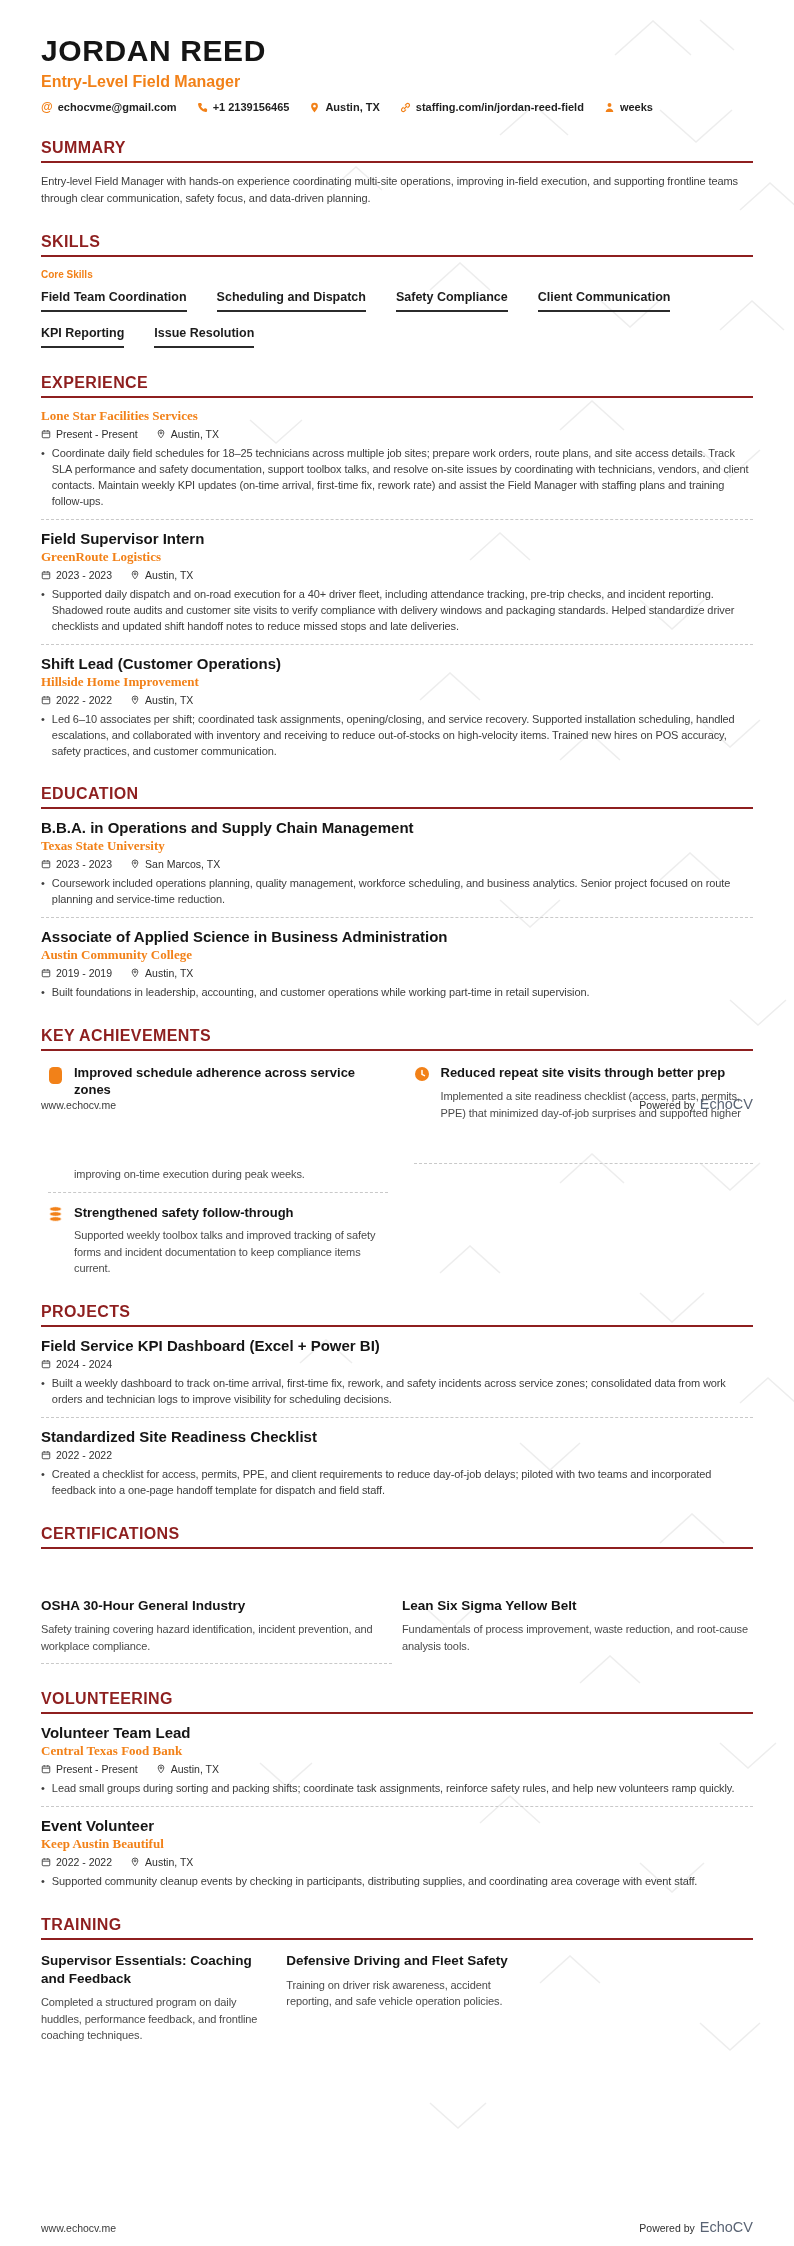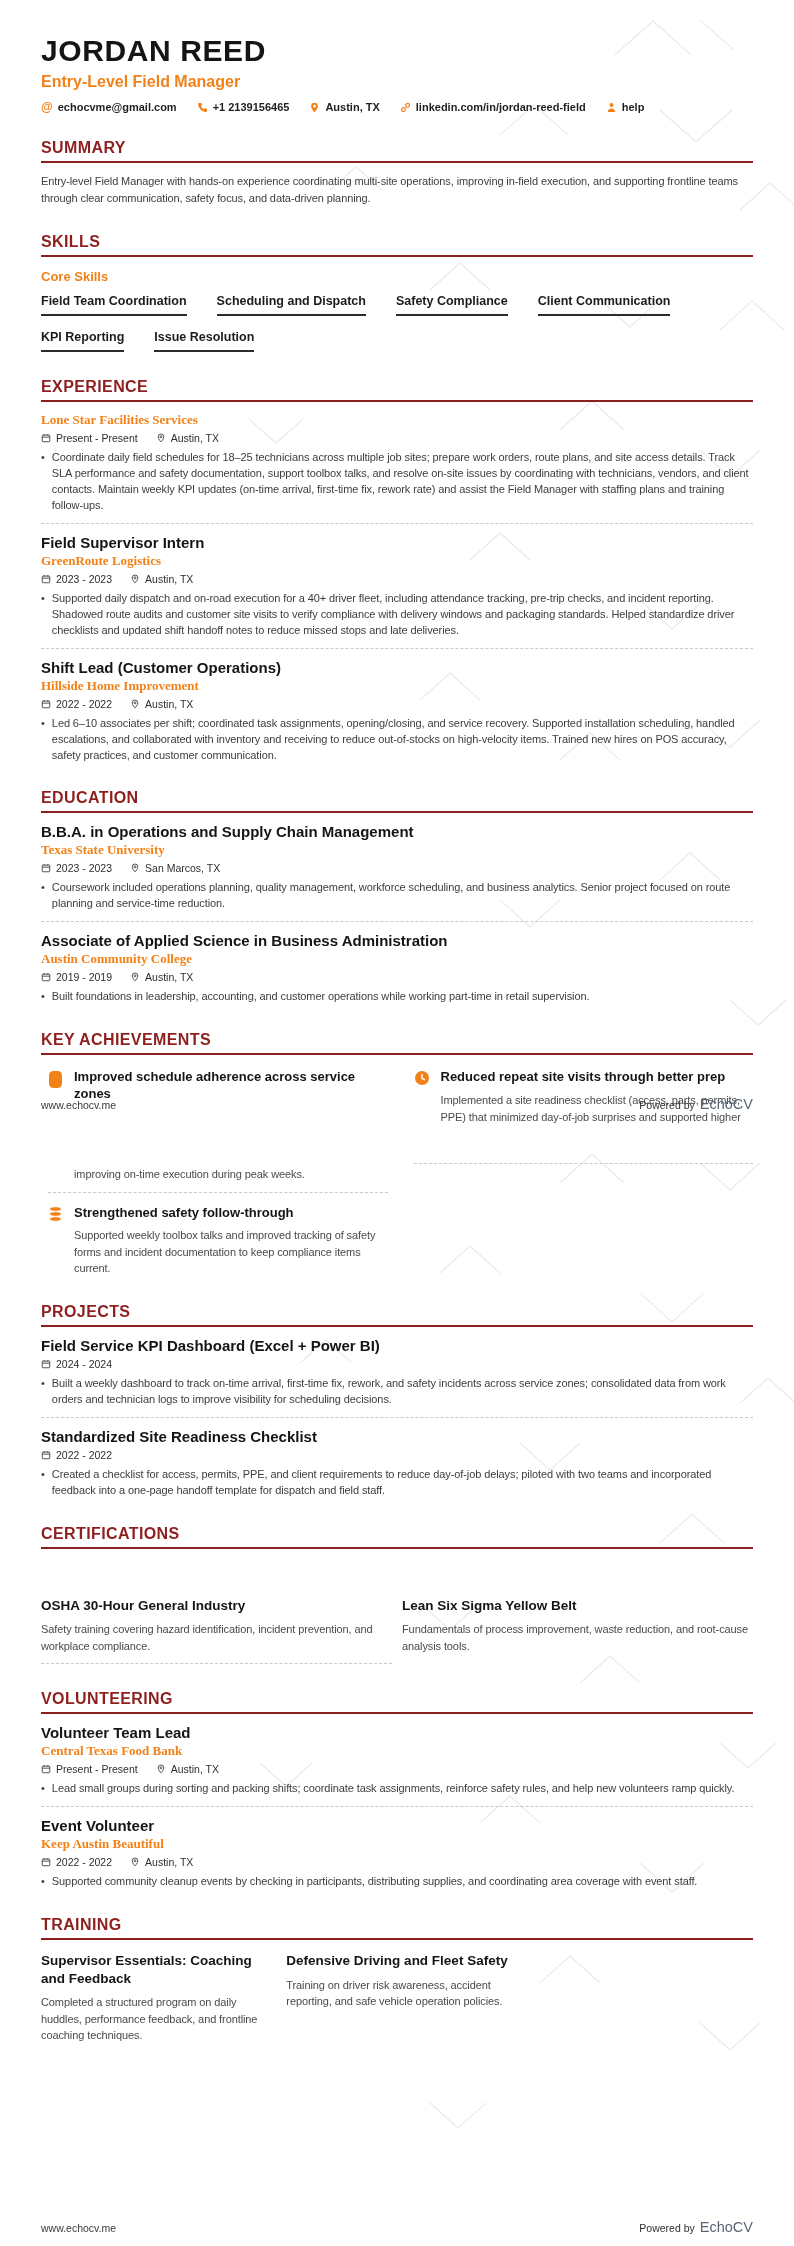--- a/index.html
+++ b/index.html
@@ -16,21 +16,21 @@
   .contact-item { display:flex; align-items:center; gap:5px; font-size:11px; font-weight:700; color:#1f1f1f; cursor:pointer; }
   .contact-item .at { color:#f28118; font-size:12px; font-weight:700; line-height:1; }
 
   
   .section { margin-top:26px; }
   .section-heading { color:#8e1f1f; font-size:16px; font-weight:800; letter-spacing:.4px; padding-bottom:4px; border-bottom:2.5px solid #8e1f1f; }
   .body-text { font-size:11px; line-height:1.55; color:#3d3d3d; letter-spacing:-.1px; }
   .summary-text { margin-top:10px; }
 
   
-  .skills-group { margin-top:12px; font-size:13px; font-weight:700; color:#f28118; }
+  .skills-group { margin-top:12px; font-size:10px; font-weight:700; color:#f28118; }
   .skills-list { display:flex; flex-wrap:wrap; gap:14px 30px; margin-top:10px;text-align:right; }
   .skill { font-size:12.5px; font-weight:700; color:#1c1c1c; border-bottom:2px solid #2b2b2b; padding-bottom:6px; }
 
   
   .entry { margin-top:10px; }
   .entry-title { font-size:15px; font-weight:700; color:#151515; }
   .entry-company { margin-top:2px; font-size:13px; font-weight:700; color:#f28118;font-family:Liberation Serif, serif; }
   .entry-meta { display:flex; gap:18px; margin-top:4px; align-items:center; font-size:10.5px; color:#2e2e2e;text-align:center; }
   .meta-item { display:flex; align-items:center; gap:5px; }
   .bullet-row { display:flex; gap:7px; margin-top:6px; }
@@ -109,28 +109,28 @@
                 <circle cx="6" cy="4.5" r="1.4" fill="#fff"></circle>
               </svg>
             <span>Austin, TX</span>
           </span>
           <span class="contact-item">
             <svg width="11" height="11" viewBox="0 0 12 12" stroke="#f28118" stroke-width="1.3" fill="none" stroke-linecap="round">
                 <path d="M4.6 7.4 7.4 4.6"></path>
                 <path d="M6.2 8.6 4.9 9.9a1.9 1.9 0 0 1-2.7-2.7l1.3-1.3"></path>
                 <path d="M5.8 3.4 7.1 2.1a1.9 1.9 0 0 1 2.7 2.7L8.5 6.1"></path>
               </svg>
-            <span>linkedin.com/in/jordan-reed-field</span>
+            <span>staffing.com/in/jordan-reed-field</span>
           </span>
           <span class="contact-item">
             <svg width="11" height="11" viewBox="0 0 12 12" fill="#f28118">
                 <circle cx="6" cy="3.3" r="2.1"></circle>
                 <path d="M1.8 11c.3-2.6 2-4 4.2-4s3.9 1.4 4.2 4z"></path>
               </svg>
-            <span>help</span>
+            <span>weeks</span>
           </span>
         </div>
       </div>
 
       <div class="section">
         <div class="section-heading">SUMMARY</div>
         <div class="body-text summary-text">Entry-level Field Manager with hands-on experience coordinating multi-site operations, improving in-field execution, and supporting frontline teams through clear communication, safety focus, and data-driven planning.</div>
       </div>
 
       <div class="section">

